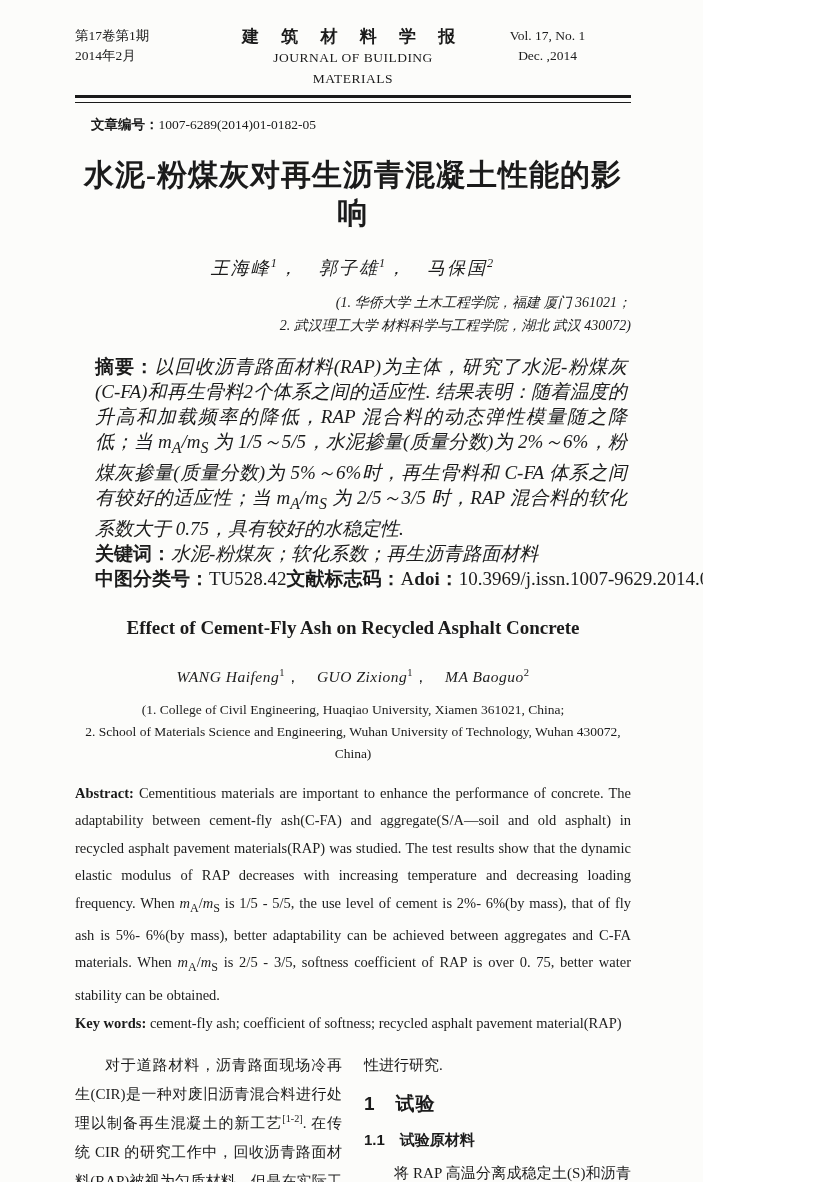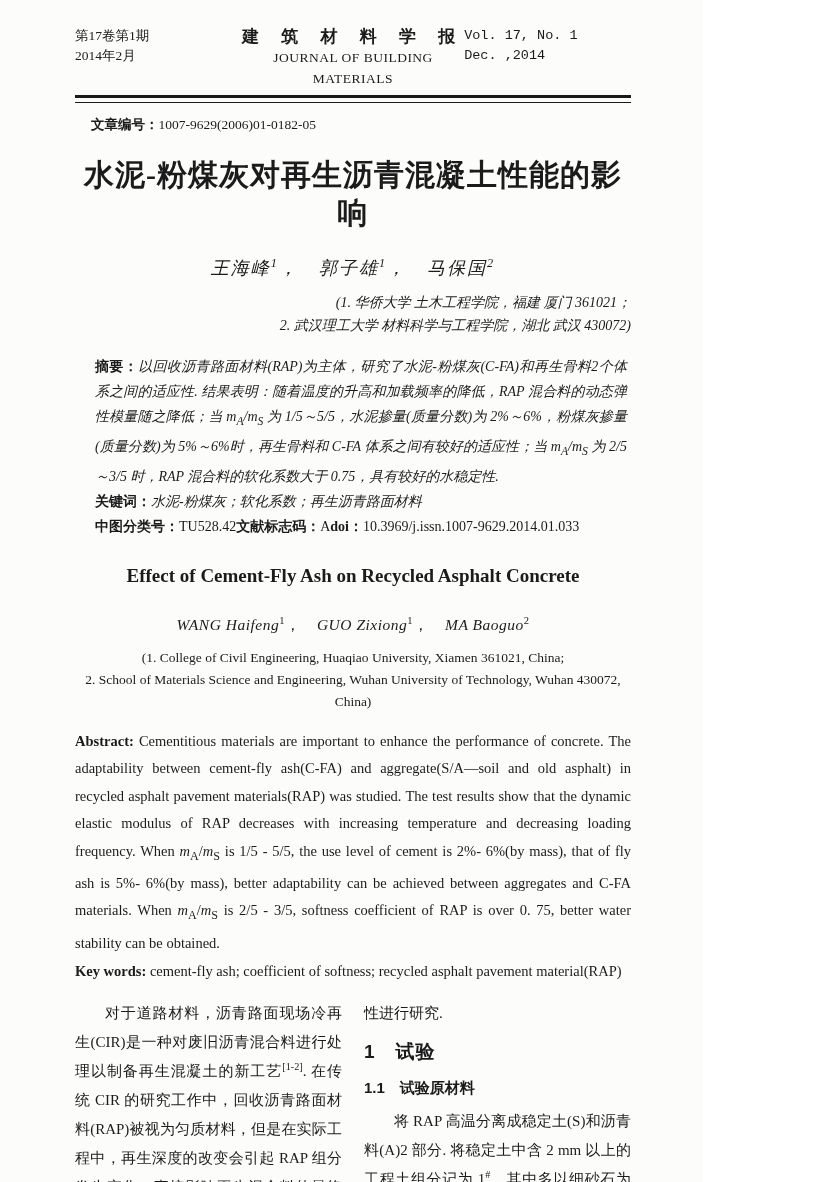--- a/index.html
+++ b/index.html
@@ -10,33 +10,33 @@
     font-family:"Liberation Serif","DejaVu Serif",serif;
   }
   sup{font-size:68%;vertical-align:super;line-height:0;}
   .b{font-weight:bold;}
   .hei{font-weight:bold;font-family:"Liberation Sans","DejaVu Sans",sans-serif;}
   .kai{font-style:italic;}
 
   
   .hdr{display:flex;justify-content:space-between;align-items:flex-start;}
   .hdr-left,.hdr-right{width:168px;font-size:13.5px;line-height:20px;}
-  .hdr-right{text-align:left;font-family:Liberation Mono, monospace;}
+  .hdr-right{text-align:center;}
   .hdr-center{flex:1;text-align:center;}
   .jname-zh{font-size:17px;font-weight:bold;letter-spacing:9px;line-height:21px;white-space:nowrap;text-align:center;}
   .jname-en{font-size:13.5px;letter-spacing:.5px;line-height:21px;}
   .rule-double{margin-top:6px;height:4px;border-top:3px solid #1a1a1a;border-bottom:1.5px solid #1a1a1a;}
 
   .article-number{margin:13px 0 0 16px;font-size:13.5px;}
 
   .title-zh{margin:22px 0 0;text-align:center;font-size:30px;font-weight:bold;letter-spacing:1px;line-height:38px;}
   .authors-zh{margin-top:24px;text-align:center;font-size:18px;font-style:italic;letter-spacing:2px;}
   .affil-zh{margin-top:11px;text-align:right;font-size:14px;line-height:23px;font-style:italic;}
 
-  .abstract-block{margin:17px 4px 4px 20px;font-size:14px;line-height:25px;text-align:justify;}
+  .abstract-block{margin:17px 4px 4px 20px;font-size:19px;line-height:25px;text-align:justify;}
   .abstract-block p{margin:0;}
   .clc-row{display:flex;font-style:normal;margin-top:1px;white-space:nowrap;}
 
   .title-en{margin:24px 0 0;text-align:center;font-size:19px;font-weight:bold;line-height:26px;}
   .authors-en{margin-top:26px;text-align:center;font-size:15.5px;letter-spacing:.5px;}
   .affil-en{margin-top:11px;text-align:center;font-size:13.5px;line-height:22px;}
 
   .abstract-en{margin:15px 0 0;font-size:14.5px;line-height:27.5px;text-align:justify;}
   .keywords-en{margin:1px 0 0;font-size:14.5px;line-height:27.5px;}
 
@@ -62,21 +62,21 @@
       <div class="jname-en">JOURNAL OF BUILDING MATERIALS</div>
     </div>
     <div class="hdr-right">
       <div>Vol. 17, No. 1</div>
       <div>Dec. ,2014</div>
     </div>
   </div>
   <div class="rule-double"></div>
 
   <div class="article-number">
-    <span class="hei">文章编号：</span><span>1007-9629(2006)01-0182-05</span>
+    <span class="hei">文章编号：</span><span>1007-6289(2014)01-0182-05</span>
   </div>
 
   <h1 class="title-zh">水泥-粉煤灰对再生沥青混凝土性能的影响</h1>
 
   <div class="authors-zh">王海峰<sup>1</sup>，　郭子雄<sup>1</sup>，　马保国<sup>2</sup></div>
 
   <div class="affil-zh">
     <div>(1. 华侨大学 土木工程学院，福建 厦门 361021；</div>
     <div>2. 武汉理工大学 材料科学与工程学院，湖北 武汉 430072)</div>
   </div>

